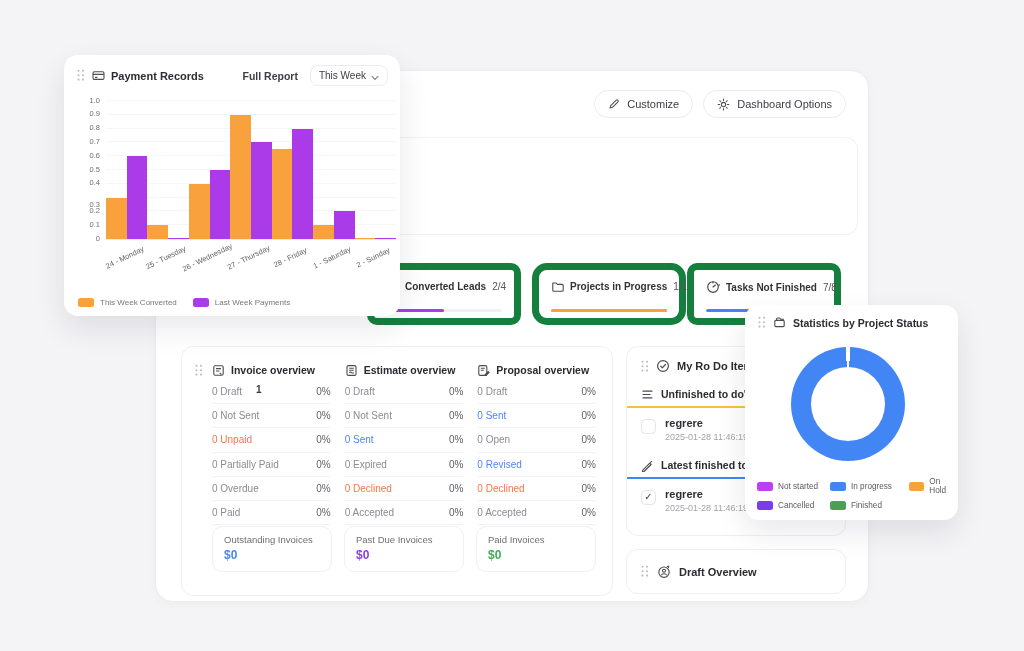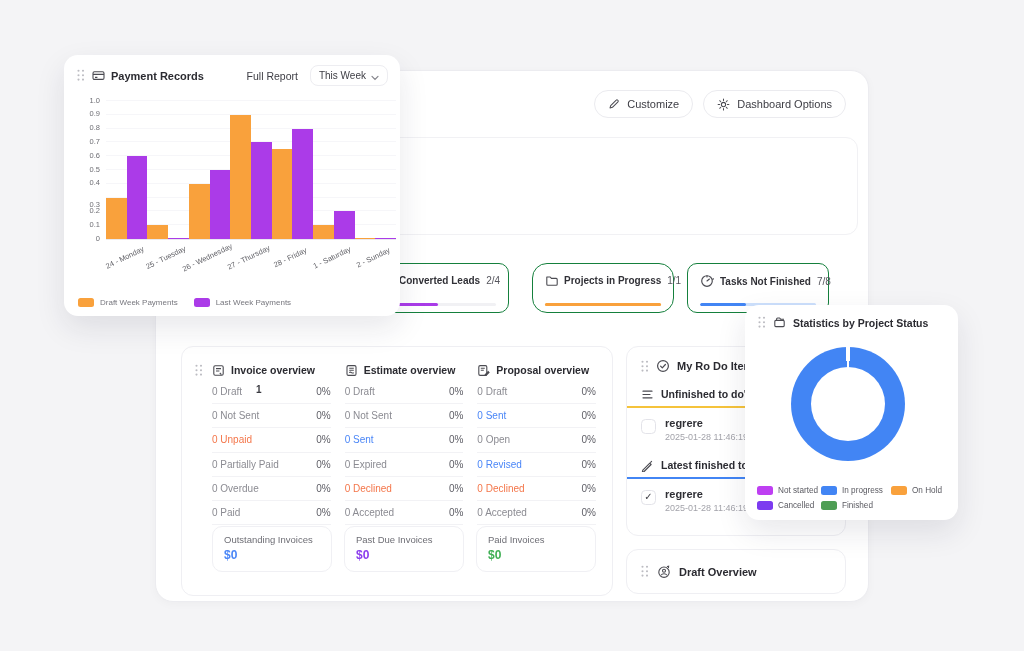--- a/index.html
+++ b/index.html
@@ -10,21 +10,21 @@
   
   .main-card{position:absolute;left:155px;top:70px;width:712px;height:530px;background:#fff;
              border:1px solid #ececf0;border-radius:18px;box-shadow:0 2px 10px rgba(20,20,40,.03);z-index:1;}
   .header-actions{position:absolute;top:19px;right:22px;display:flex;gap:10px;}
   .pill-btn{display:flex;align-items:center;gap:7px;height:28px;padding:0 13px;border:1px solid #ebebef;
             border-radius:15px;background:#fff;font-size:11px;color:#3d3d44;font-weight:500;cursor:pointer;
             font-family:inherit;}
   .empty-widget{position:absolute;left:30px;top:66px;width:670px;height:96px;border:1px solid #f1f1f4;border-radius:12px;}
 
   
-  .stat-card{position:absolute;top:192px;width:140px;height:48px;border:1px solid #15803d;border-radius:10px;background:#fff;}
+  .stat-card{position:absolute;top:192px;width:140px;height:48px;border:7px solid #15803d;border-radius:10px;background:#fff;}
   .sc-row{display:flex;align-items:center;gap:6px;padding:10px 12px 0;}
   .sc-label{flex:1;font-size:10px;font-weight:600;color:#313137;white-space:nowrap;}
   .sc-value{font-size:10px;color:#55555c;}
   .sc-track{position:absolute;left:12px;right:12px;bottom:6px;height:3.5px;border-radius:2px;overflow:hidden;}
   .sc-fill{height:100%;border-radius:2px;}
 
   
   .overview-card{position:absolute;left:25px;top:275px;width:430px;height:248px;border:1px solid #efeff3;border-radius:12px;background:#fff;}
   .ov-drag{position:absolute;left:13px;top:17px;}
   .ov-cols{position:absolute;left:30px;right:16px;top:13px;display:flex;gap:14px;}
@@ -55,21 +55,21 @@
   .leads-card{position:absolute;left:470px;top:478px;width:220px;height:45px;border:1px solid #efeff3;border-radius:12px;
               background:#fff;display:flex;align-items:center;gap:8px;padding:0 14px;box-sizing:border-box;
               font-size:11px;font-weight:700;color:#2b2b31;}
 
   
   .payment-card{position:absolute;left:64px;top:55px;width:336px;height:261px;background:#fff;border-radius:14px;
                 box-shadow:0 12px 30px rgba(30,30,60,.10);z-index:5;}
   .pc-head{position:absolute;left:13px;right:12px;top:10px;display:flex;align-items:center;}
   .pc-title{display:flex;align-items:center;gap:6px;font-size:11px;font-weight:700;color:#2b2b31;}
   .pc-right{margin-left:auto;display:flex;align-items:center;gap:12px;}
-  .pc-full{font-size:10.5px;color:#3d3d44;font-weight:400;cursor:pointer;}
+  .pc-full{font-size:10.5px;color:#3d3d44;font-weight:700;cursor:pointer;}
   .pc-period{display:flex;align-items:flex-end;gap:5px;border:1px solid #ededf1;border-radius:8px;padding:4px 8px;
              font-size:10px;color:#3d3d44;cursor:pointer;background:#fff;}
   .pc-ylabels{position:absolute;left:8px;top:46px;width:28px;height:138px;}
   .pc-ylabels span{position:absolute;right:0;font-size:7.5px;color:#6e6e74;}
   .pc-plot{position:absolute;left:42px;top:46px;width:290px;height:138px;border-bottom:1px solid #e9e9ee;}
   .grid{position:absolute;left:0;right:0;height:1px;background:#f6f6f9;}
   .bars{position:absolute;left:0;right:0;top:0;bottom:0;display:flex;align-items:flex-end;}
   .bar{flex:1;}
   .pc-xlabels{position:absolute;left:42px;top:189px;width:290px;height:36px;}
   .xl{position:absolute;top:9px;white-space:nowrap;font-size:7.5px;color:#5e5e64;
@@ -79,21 +79,21 @@
   .lg-swatch{width:16px;height:9px;border-radius:2.5px;}
 
   
   .status-card{position:absolute;left:745px;top:305px;width:213px;height:215px;background:#fff;border-radius:14px;
                box-shadow:0 12px 30px rgba(30,30,60,.10);z-index:5;}
   .st-head{position:absolute;left:13px;top:11px;display:flex;align-items:center;gap:7px;
            font-size:10.5px;font-weight:700;color:#2b2b31;}
   .donut{position:absolute;left:46px;top:42px;width:114px;height:114px;border-radius:50%;}
   .donut::after{content:"";position:absolute;inset:20px;background:#fff;border-radius:50%;}
   .st-legend{position:absolute;left:12px;bottom:10px;display:flex;flex-direction:column;gap:6px;}
-  .st-row{display:flex;}
+  .st-row{display:flex;gap:9px;}
   .st-item{display:flex;align-items:center;gap:5px;font-size:8.2px;color:#5a5a61;}
   .st-item .lg-swatch{width:16px;height:9px;}
 </style>
 </head>
 <body>
 
 <div class="stage">
 
   <section class="main-card">
     <div class="header-actions">
@@ -460,21 +460,21 @@
         <span class="xl" style="left: 62.1429px;">25 - Tuesday</span>
         <span class="xl" style="left: 103.571px;">26 - Wednesday</span>
         <span class="xl" style="left: 145px;">27 - Thursday</span>
         <span class="xl" style="left: 186.429px;">28 - Friday</span>
         <span class="xl" style="left: 227.857px;">1 - Saturday</span>
         <span class="xl" style="left: 269.286px;">2 - Sunday</span>
       </div>
     <div class="pc-legend" id="pc-legend">
         <span class="lg-item">
           <span class="lg-swatch" style="background: rgb(249, 161, 60);"></span>
-          <span>Draft Week Payments</span>
+          <span>This Week Converted</span>
         </span>
         <span class="lg-item">
           <span class="lg-swatch" style="background: rgb(171, 59, 232);"></span>
           <span>Last Week Payments</span>
         </span>
       </div>
   </section>
 
   <section class="status-card">
     <div class="st-head">

